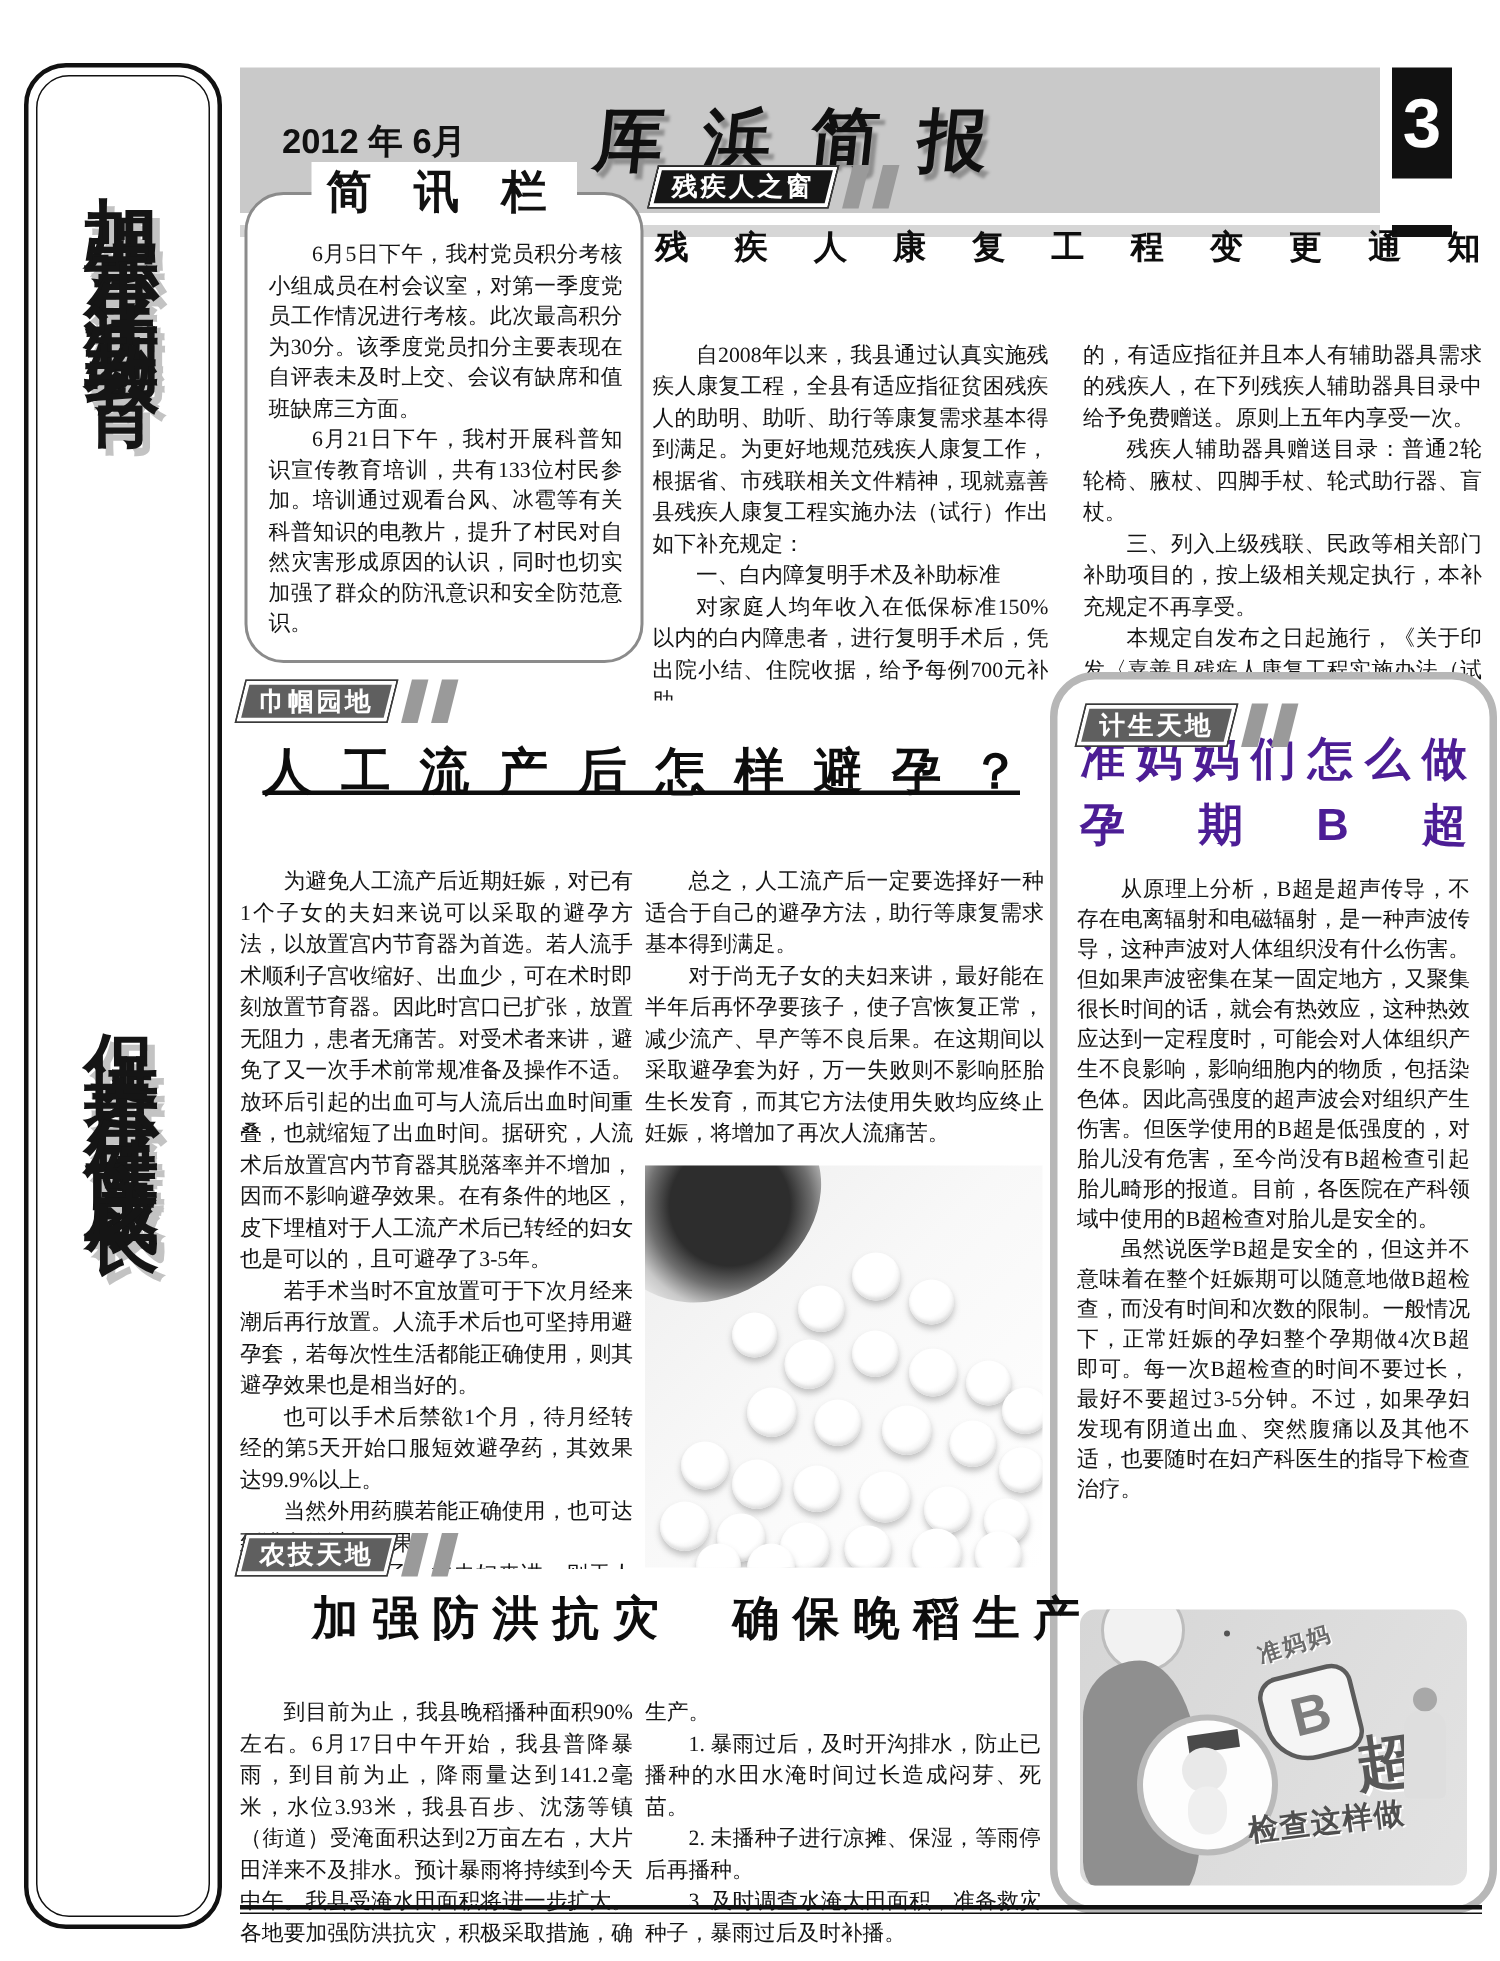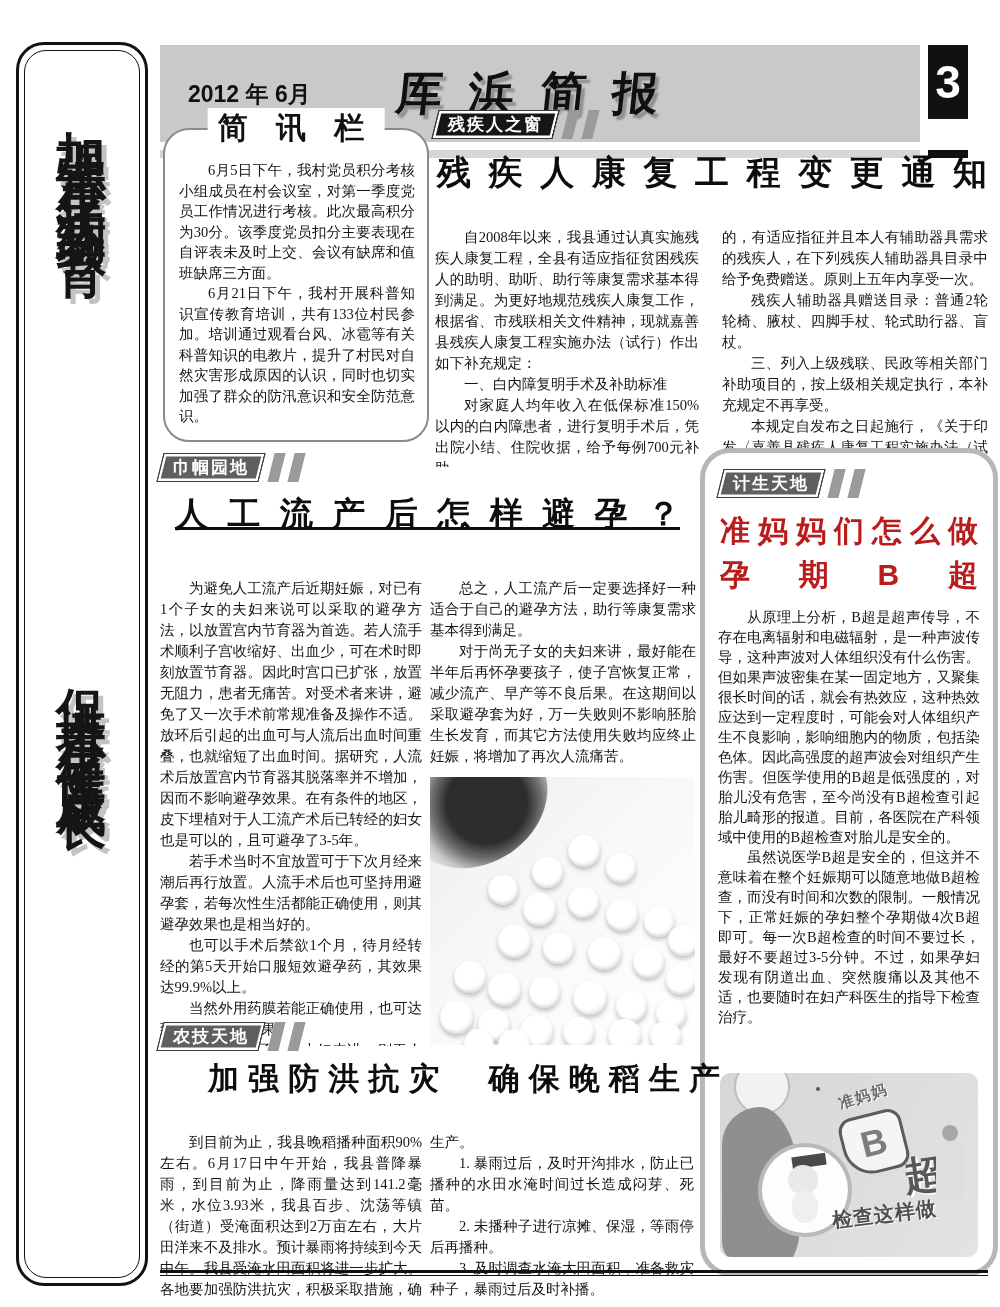--- a/index.html
+++ b/index.html
@@ -68,22 +68,22 @@
     background:radial-gradient(circle at 55% 55%, #2d2d2d 0 38%, #6f6f6f 52%, #c9c9c9 66%, #e9e9e9 78%);}
   .pill{position:absolute;border-radius:50%;
     background:radial-gradient(circle at 38% 32%, #ffffff 0 55%, #f1f1f1 75%, #e2e2e2 100%);
     box-shadow:0 3px 4px rgba(90,90,90,.35), inset 0 -2px 2px rgba(160,160,160,.25);}
 
   
   .family-box{position:absolute;left:700px;top:448px;width:288px;height:818px;
     border:5px solid #b7b7b7;border-radius:30px;background:#fff;}
   .family-pad{position:absolute;left:13px;right:13px;top:12px;bottom:12px;}
   .family-title{font-family:"Liberation Sans", sans-serif;font-weight:bold;font-size:30px;
-    color:#b91c1c;text-align:justify;text-align-last:justify;text-justify:inter-character;
-    line-height:44px;margin:44px 2px 10px 2px;}
+    color:#4c1d95;text-align:justify;text-align-last:justify;text-justify:inter-character;
+    line-height:44px;margin:20px 2px 10px 2px;}
   .family-body p{font-size:14.5px;line-height:20px;}
 
   
   .cartoon{position:absolute;left:2px;right:2px;bottom:2px;height:184px;border-radius:10px;
     background:linear-gradient(120deg,#d6d6d6,#e3e3e3);overflow:hidden;
     font-family:"Liberation Sans", sans-serif;}
   .mom-head{position:absolute;left:14px;top:-14px;width:52px;height:52px;border-radius:50%;
     background:#f2f2f2;border:2px solid #bdbdbd;}
   .mom-body{position:absolute;left:2px;top:34px;width:78px;height:160px;border-radius:44px 60% 30% 30px;
     background:#8f8f8f;}
@@ -136,21 +136,21 @@
       </div>
   </div>
 
   <div class="banner dark" style="left:435px;top:110px;">
     <div class="tag">
         <span>残疾人之窗</span>
       </div>
     <div class="stripe"></div>
     <div class="stripe"></div>
   </div>
-  <div class="headline" style="left:437px;top:150px;width:550px;font-size:34px;">残疾人康复工程变更通知</div>
+  <div class="headline" style="left:437px;top:150px;width:550px;font-size:22px;">残疾人康复工程变更通知</div>
   <div class="col body" style="left:435px;top:197px;width:264px;height:240px;">
       <p>自2008年以来，我县通过认真实施残疾人康复工程，全县有适应指征贫困残疾人的助明、助听、助行等康复需求基本得到满足。为更好地规范残疾人康复工作，根据省、市残联相关文件精神，现就嘉善县残疾人康复工程实施办法（试行）作出如下补充规定：</p>
       <p>一、白内障复明手术及补助标准</p>
       <p>对家庭人均年收入在低保标准150%以内的白内障患者，进行复明手术后，凭出院小结、住院收据，给予每例700元补助。</p>
     </div>
   <div class="col body" style="left:722px;top:197px;width:266px;height:240px;">
       <p class="cont">的，有适应指征并且本人有辅助器具需求的残疾人，在下列残疾人辅助器具目录中给予免费赠送。原则上五年内享受一次。</p>
       <p>残疾人辅助器具赠送目录：普通2轮轮椅、腋杖、四脚手杖、轮式助行器、盲杖。</p>
       <p>三、列入上级残联、民政等相关部门补助项目的，按上级相关规定执行，本补充规定不再享受。</p>
       <p>本规定自发布之日起施行，《关于印发〈嘉善县残疾人康复工程实施办法（试行）〉的通知》（善残联〔2008〕32号）相关内容自行废止。</p>

